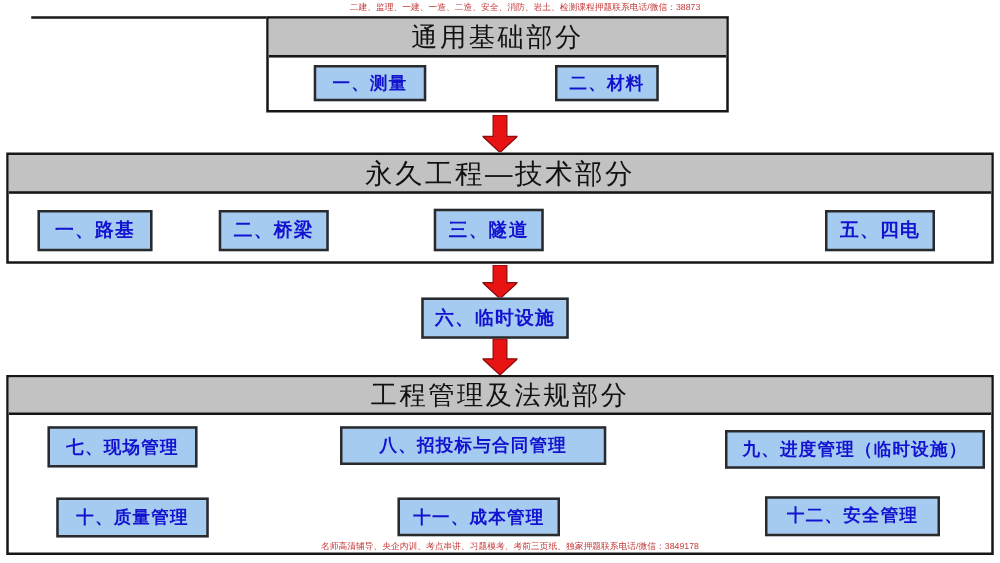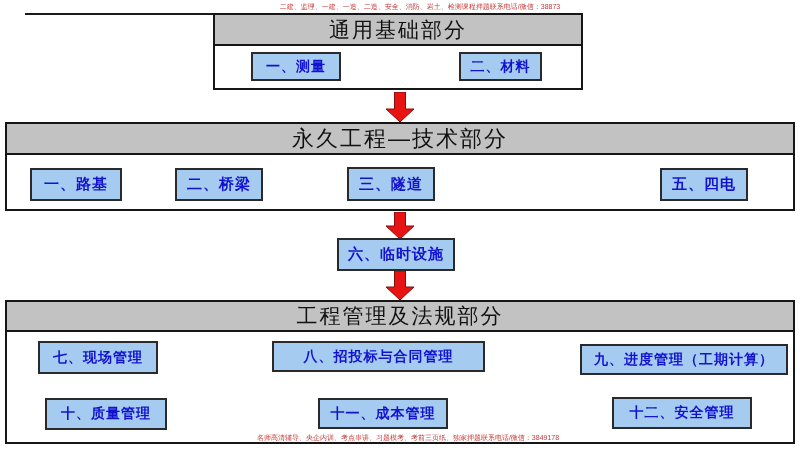--- a/index.html
+++ b/index.html
@@ -33,21 +33,21 @@
 <div class="stage">
 
   <div class="wm" style="left:420px;top:3px;">二建、监理、一建、一造、二造、安全、消防、岩土、检测课程押题联系电话/微信：38873</div>
 
   <div class="topline"></div>
 
   <div class="panel" style="left:213px;top:13px;width:370px;height:77px;">
     <div class="band" style="height:31px;font-size:21px;">通用基础部分</div>
   </div>
   <div class="bluebox" style="left:251px;top:52px;width:90px;height:29px;font-size:14px;">一、测量</div>
-  <div class="bluebox" style="left:459px;top:52px;width:83px;height:29px;font-size:14px;">二、材料</div>
+  <div class="bluebox" style="left:444px;top:52px;width:83px;height:29px;font-size:14px;">二、材料</div>
 
   <div class="arrow" style="left:386px;top:92px;">
     <svg width="28" height="30" viewBox="0 0 28 30">
       <path d="M8.5,0 H19.5 V17 H28 L14,30 L0,17 H8.5 Z" fill="var(--arrow-red)" stroke="var(--arrow-outline)" stroke-width="1"></path>
     </svg>
   </div>
 
   <div class="panel" style="left:5px;top:122px;width:790px;height:89px;">
     <div class="band" style="height:31px;font-size:22px;">永久工程—技术部分</div>
   </div>
@@ -68,20 +68,20 @@
     <svg width="28" height="29" viewBox="0 0 28 29">
       <path d="M8.5,0 H19.5 V16 H28 L14,29 L0,16 H8.5 Z" fill="var(--arrow-red)" stroke="var(--arrow-outline)" stroke-width="1"></path>
     </svg>
   </div>
 
   <div class="panel" style="left:5px;top:300px;width:790px;height:144px;">
     <div class="band" style="height:30px;font-size:21px;">工程管理及法规部分</div>
   </div>
   <div class="bluebox" style="left:38px;top:341px;width:120px;height:33px;font-size:14px;">七、现场管理</div>
   <div class="bluebox" style="left:272px;top:341px;width:213px;height:31px;font-size:14px;">八、招投标与合同管理</div>
-  <div class="bluebox" style="left:580px;top:344px;width:208px;height:31px;font-size:14px;">九、进度管理（工期计算）</div>
+  <div class="bluebox" style="left:580px;top:344px;width:208px;height:31px;font-size:14px;">九、进度管理（临时设施）</div>
   <div class="bluebox" style="left:45px;top:398px;width:122px;height:32px;font-size:14px;">十、质量管理</div>
   <div class="bluebox" style="left:318px;top:398px;width:130px;height:31px;font-size:14px;">十一、成本管理</div>
   <div class="bluebox" style="left:612px;top:397px;width:140px;height:32px;font-size:14px;">十二、安全管理</div>
 
   <div class="wm" style="left:408px;top:434px;">名师高清辅导、央企内训、考点串讲、习题模考、考前三页纸、独家押题联系电话/微信：3849178</div>
 
 </div>
 
 </body></html>

